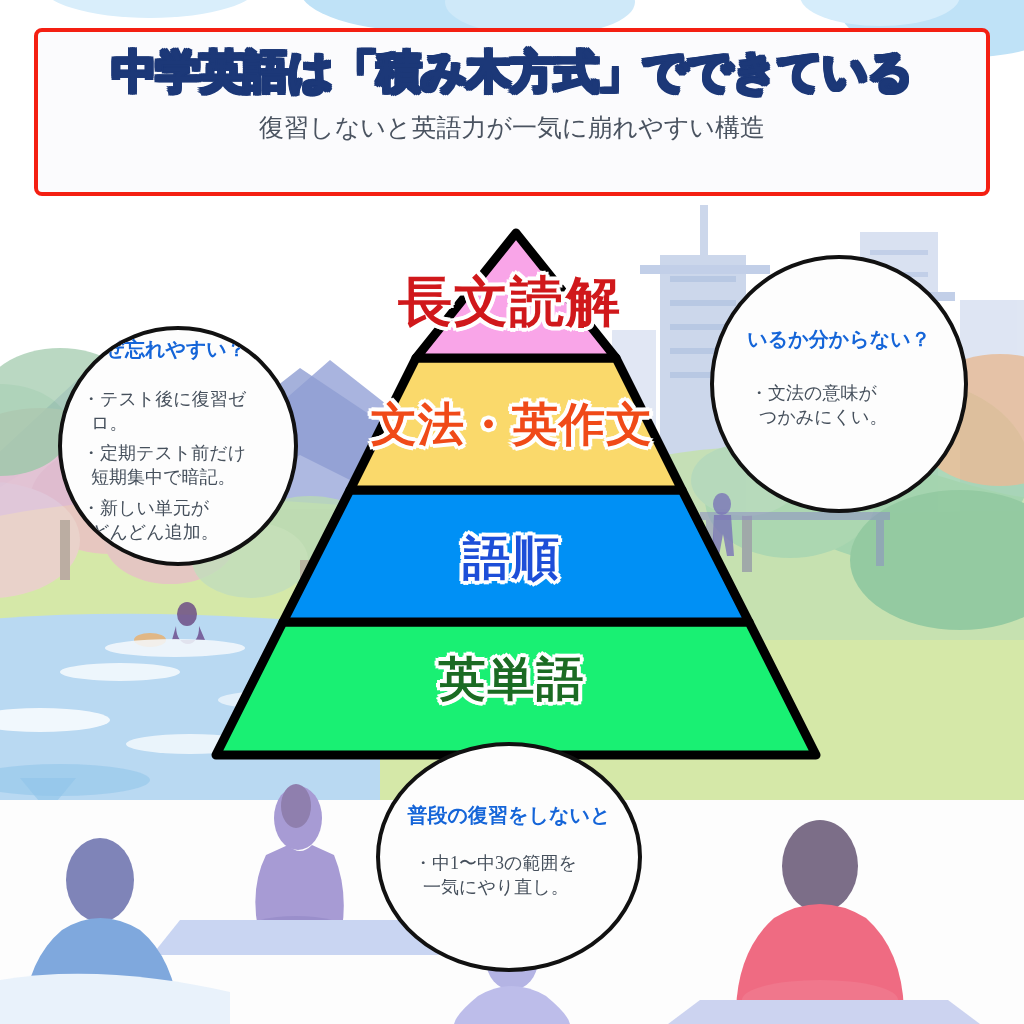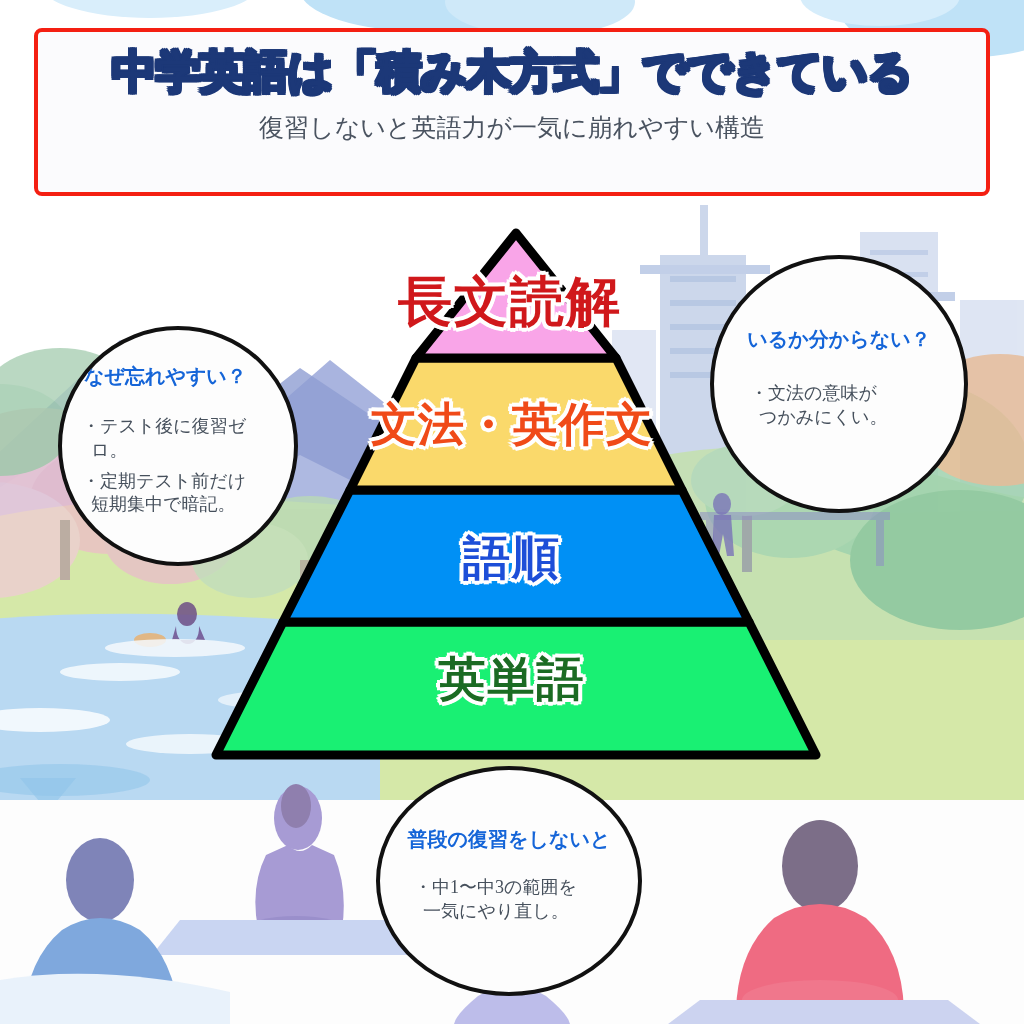--- a/index.html
+++ b/index.html
@@ -88,21 +88,21 @@
   }
 
   .bubble-left{left:58px;top:326px;width:240px;height:240px;padding:0 16px;}
   .bubble-left .bubble-title{margin-bottom:6px;align-self:flex-start;margin-left:6px;}
   .bubble-left .bubble-list{align-self:flex-start;margin-left:4px;}
 
   .bubble-right{left:710px;top:255px;width:258px;height:258px;padding:0 14px;}
   .bubble-right .bubble-title{margin-bottom:10px;}
   .bubble-right .bubble-list{align-self:flex-start;margin-left:22px;}
 
-  .bubble-bottom{left:376px;top:766px;width:266px;height:230px;border-radius:50%;padding:0 12px;}
+  .bubble-bottom{left:376px;top:742px;width:266px;height:230px;border-radius:50%;padding:0 12px;}
   .bubble-bottom .bubble-title{margin-bottom:4px;}
   .bubble-bottom .bubble-list{align-self:flex-start;margin-left:22px;}
 </style>
 </head>
 <body>
 
 <div id="stage">
 
   <div class="bg">
     <svg viewBox="0 0 1024 1024" xmlns="http://www.w3.org/2000/svg">
@@ -260,20 +260,22 @@
       <div>復習しないと英語力が一気に崩れやすい構造</div>
     </div>
   </div>
 
   <div class="bubble bubble-left">
     <div class="bubble-title">なぜ忘れやすい？</div>
     <ul class="bubble-list">
       <li>・テスト後に復習ゼロ。</li>
       <li>・定期テスト前だけ
  短期集中で暗記。</li>
+      <li>・新しい単元が
+ どんどん追加。</li>
     </ul>
   </div>
 
   <div class="bubble bubble-right">
     <div class="bubble-title">いるか分からない？</div>
     <ul class="bubble-list">
       <li>・文法の意味が
  つかみにくい。</li>
     </ul>
   </div>

